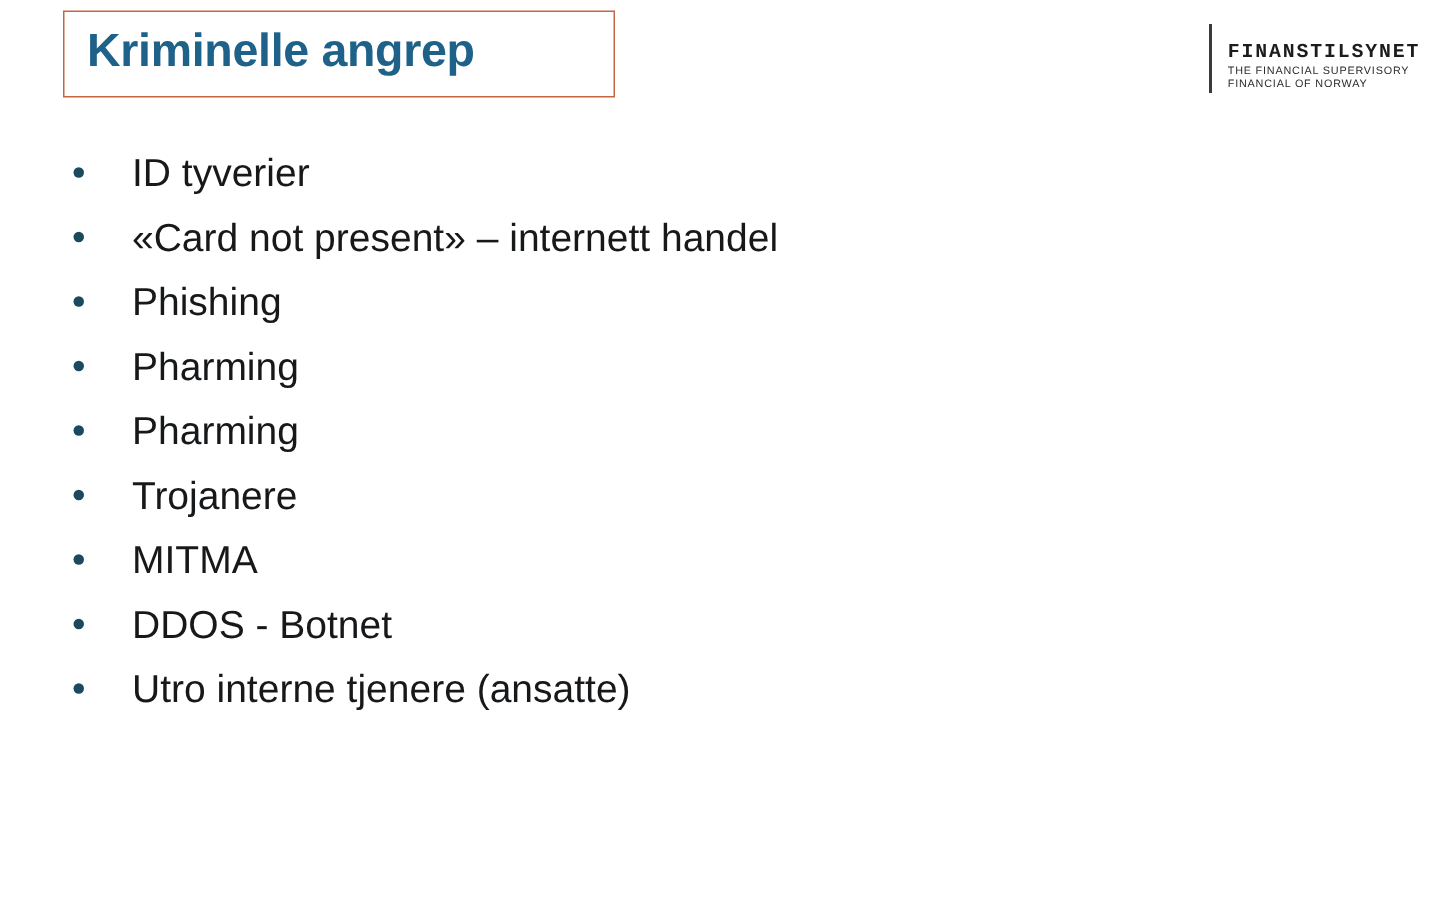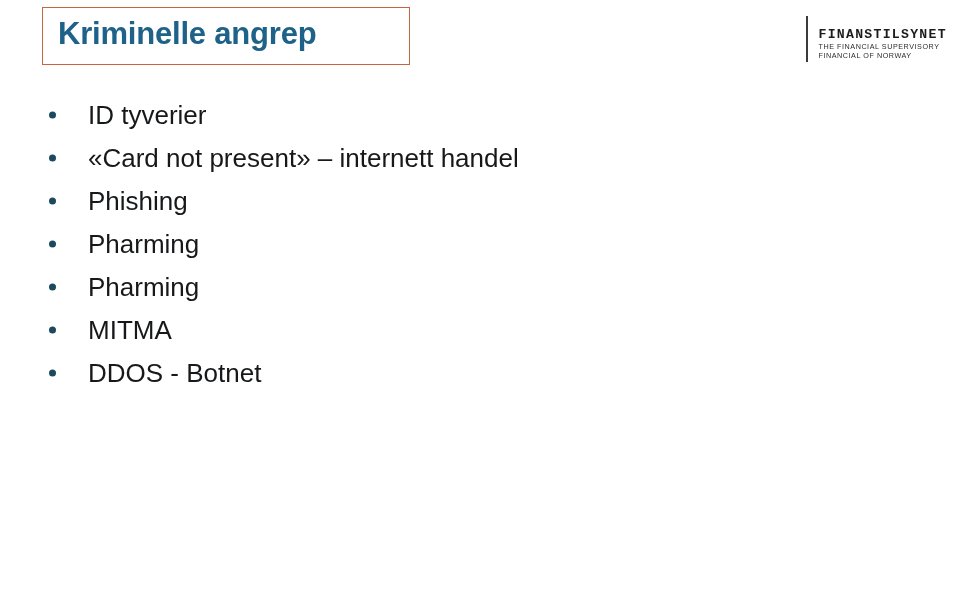--- a/index.html
+++ b/index.html
@@ -169,30 +169,38 @@
     <div class="bullet-row">
       <span class="bullet-dot"></span>
       <span class="bullet-label">Pharming</span>
     </div>
 
     <div class="bullet-row">
       <span class="bullet-dot"></span>
       <span class="bullet-label">Pharming</span>
     </div>
 
+    <div class="bullet-row">
+      <span class="bullet-dot"></span>
+      <span class="bullet-label">Trojanere</span>
+    </div>
 
     <div class="bullet-row">
       <span class="bullet-dot"></span>
       <span class="bullet-label">MITMA</span>
     </div>
 
     <div class="bullet-row">
       <span class="bullet-dot"></span>
       <span class="bullet-label">DDOS - Botnet</span>
     </div>
 
+    <div class="bullet-row">
+      <span class="bullet-dot"></span>
+      <span class="bullet-label">Utro interne tjenere (ansatte)</span>
+    </div>
 
   </div>
 
   <div id="dot-band"></div>
   <div id="page-number">Side 14</div>
 
 </div>
 
 </body></html>

